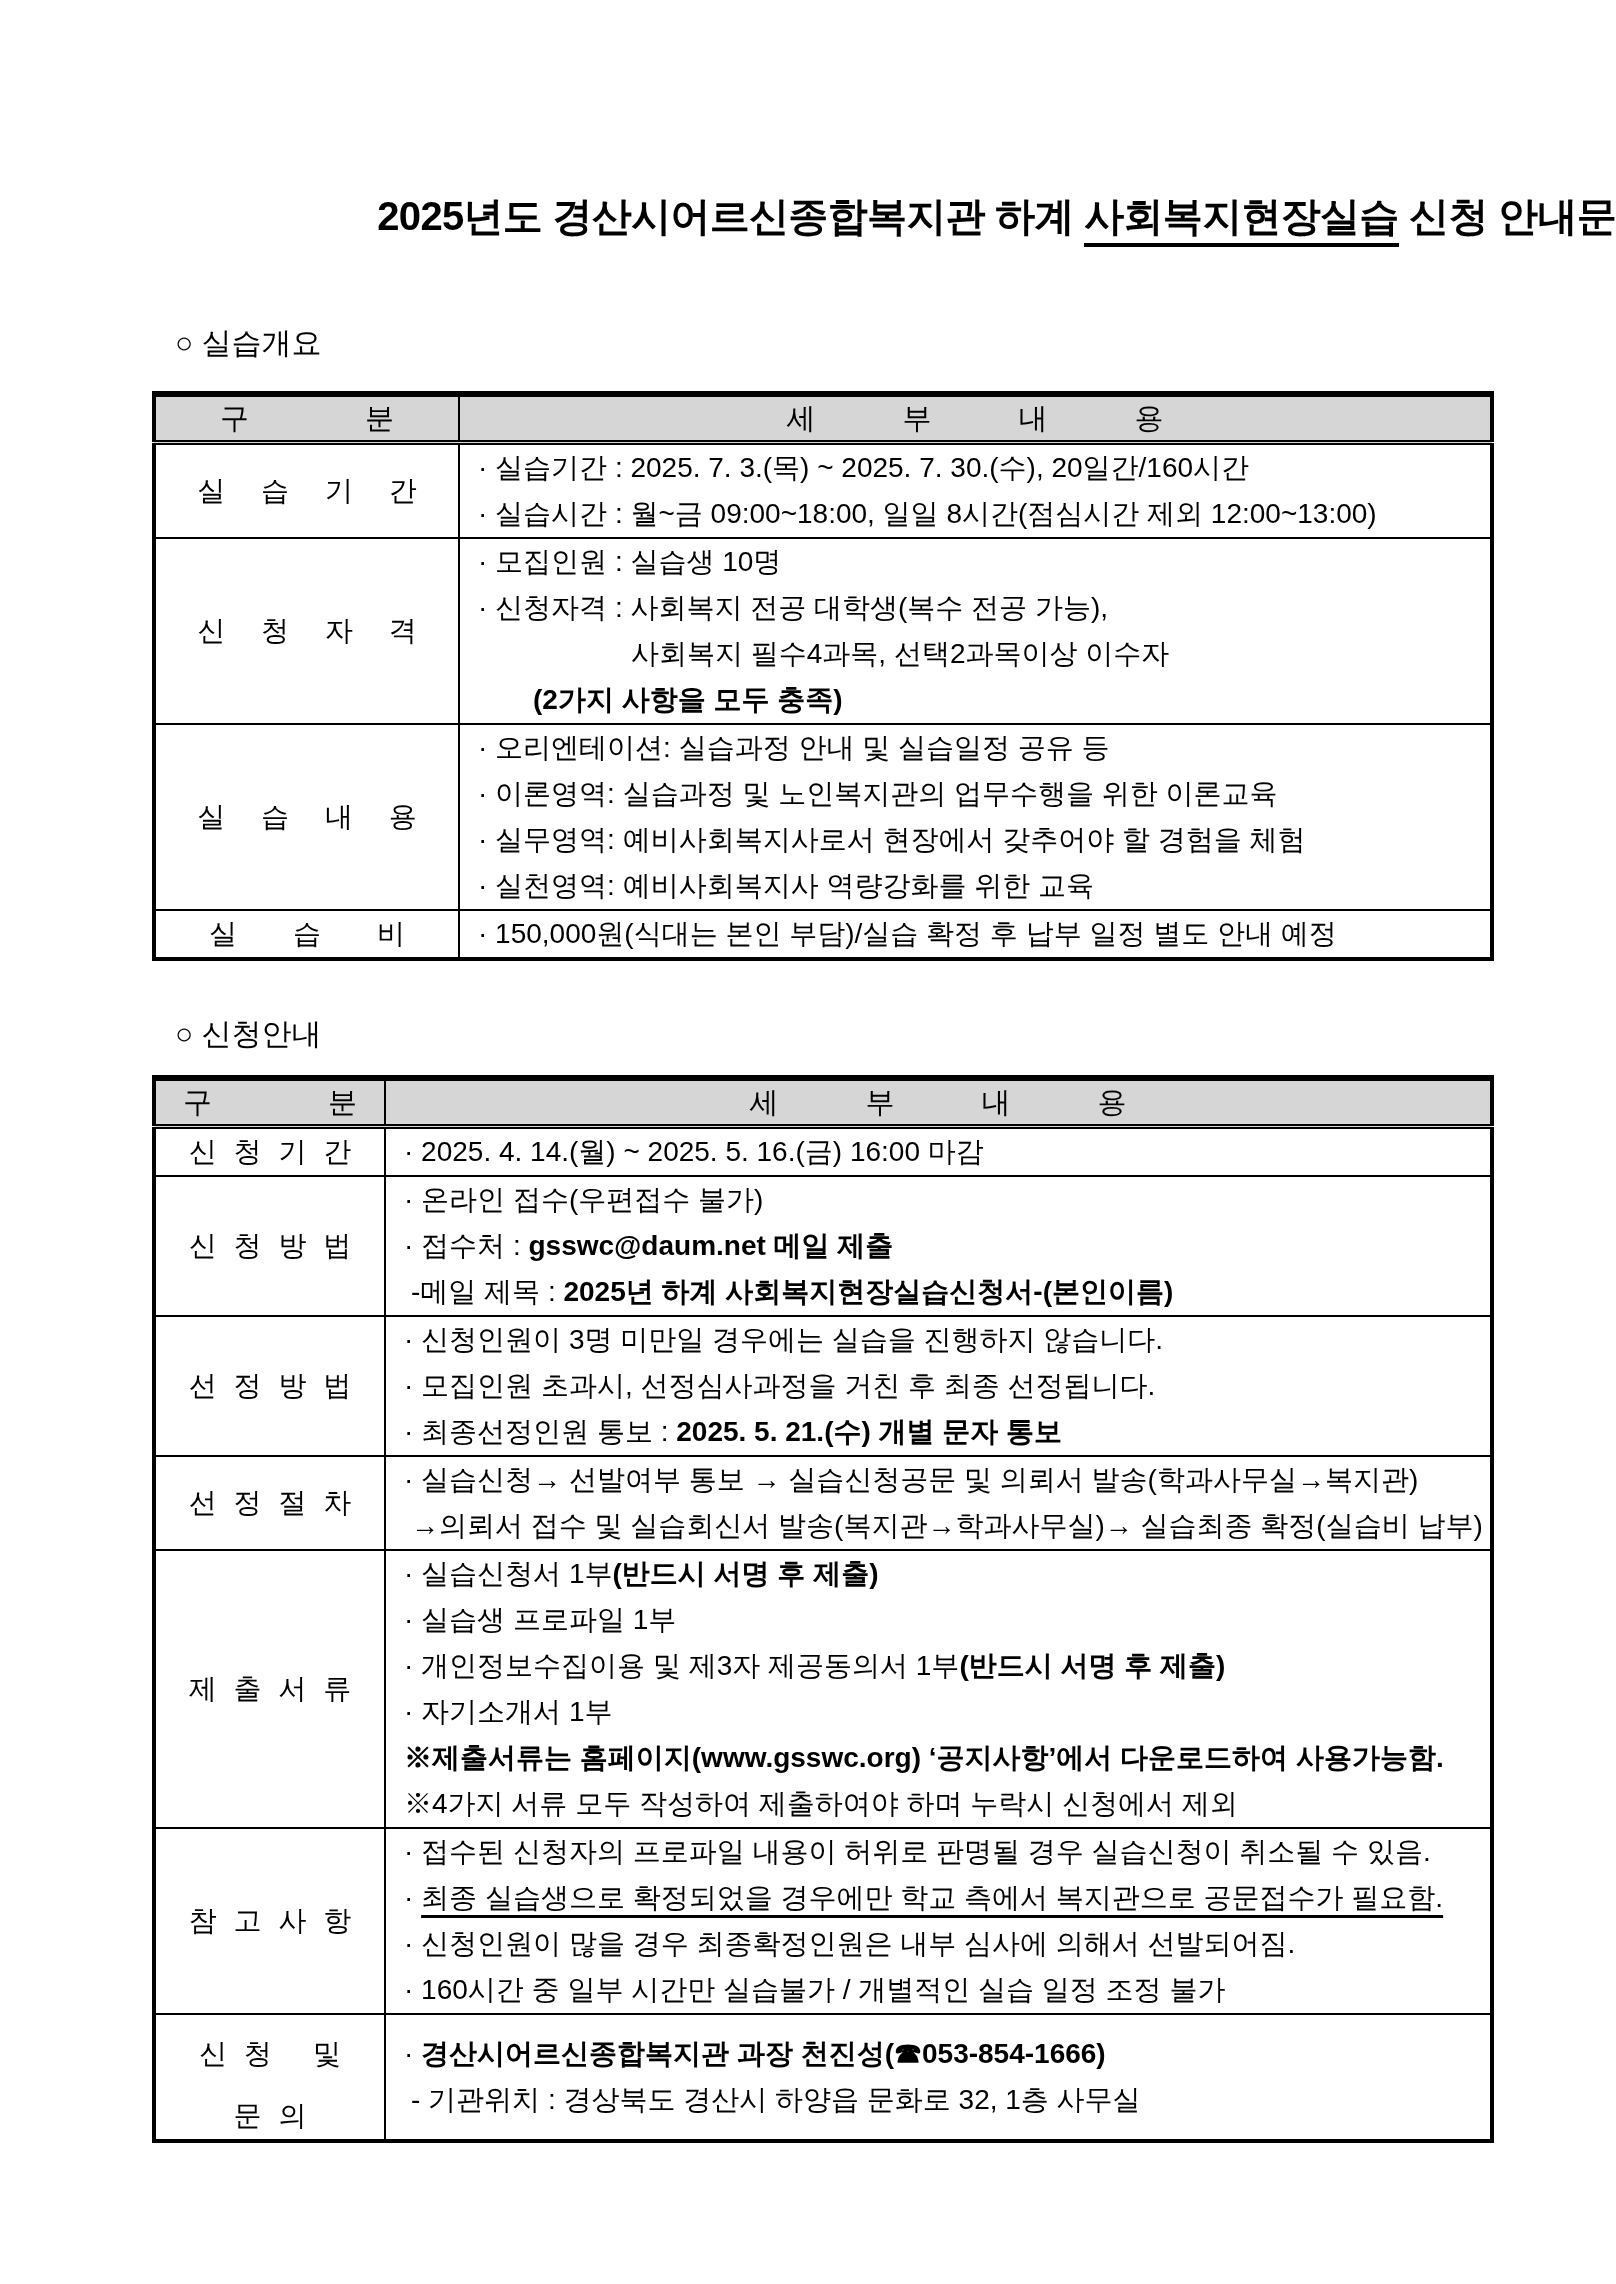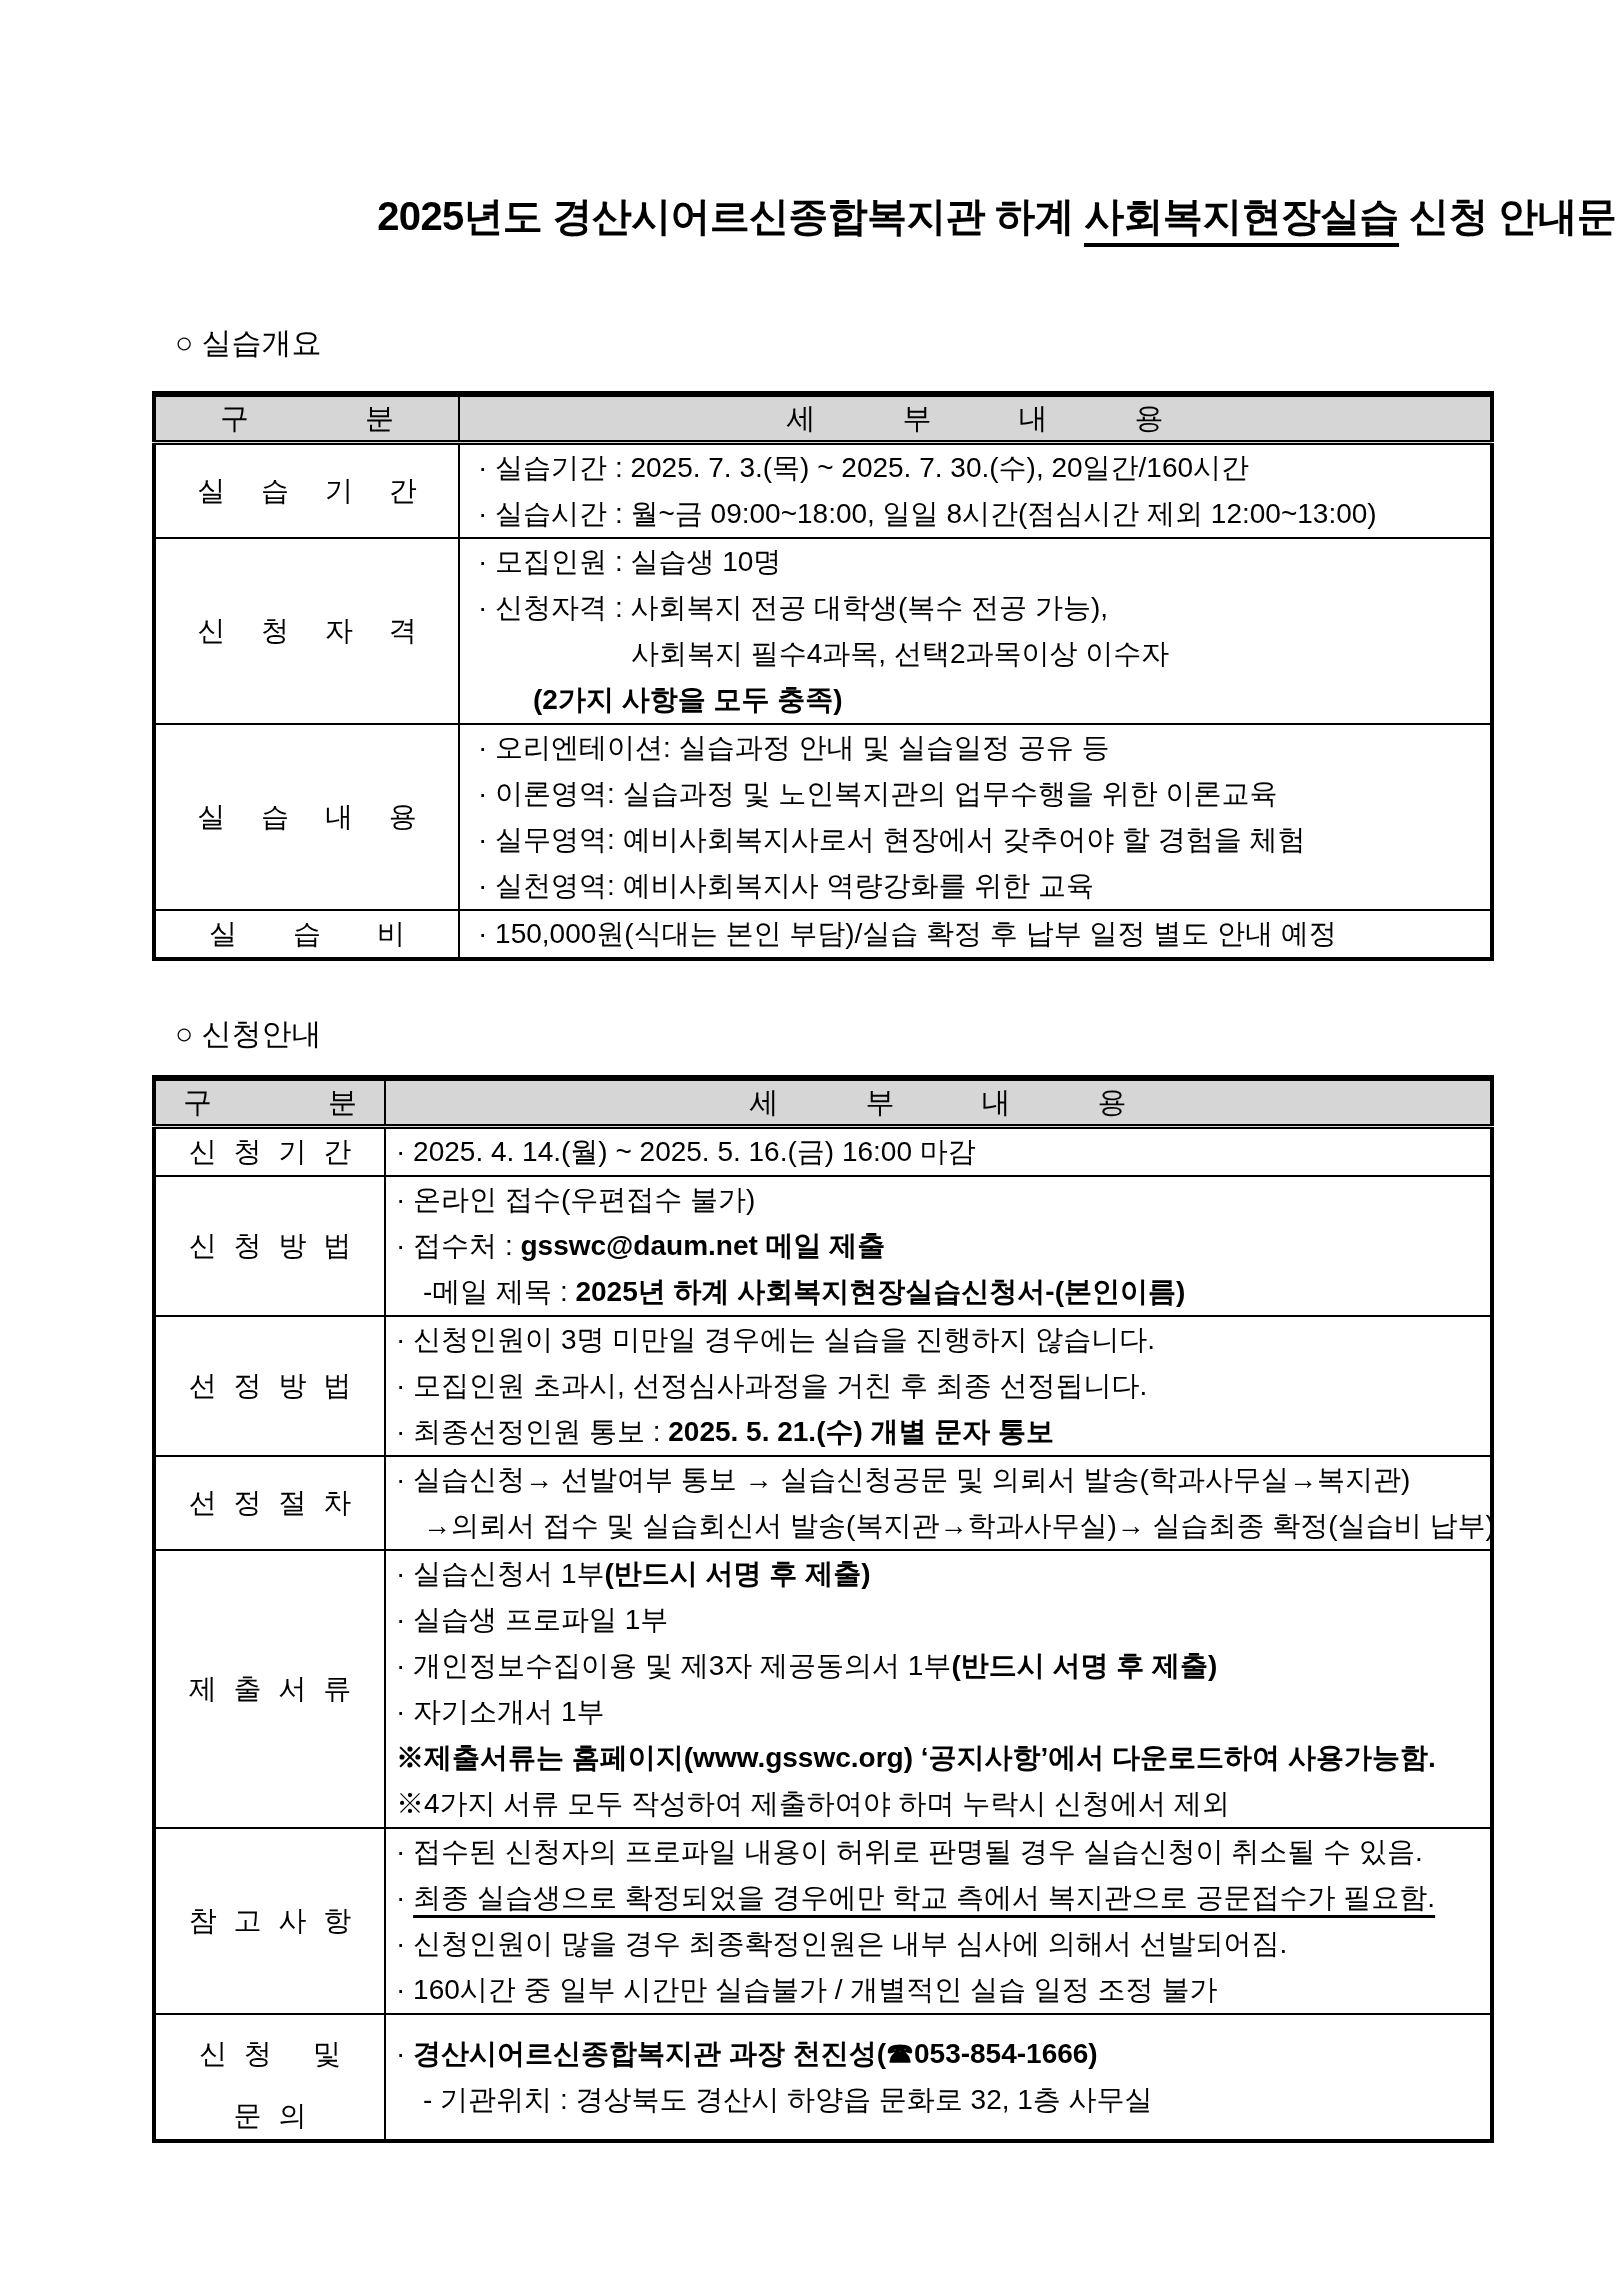--- a/index.html
+++ b/index.html
@@ -70,22 +70,22 @@
   }
   .t1 td.lbl{letter-spacing:0.5em; text-indent:0.5em;}
   .t2 td.lbl{letter-spacing:0.6em; text-indent:0.6em;}
   td.cnt{border-left-width:1.3px;}
   .ln{
     line-height:46px;
     font-size:28px;
     white-space:nowrap;
     padding-left:18px;
   }
-  .t2 .ln{padding-left:10px;}
-  .t2 .ln.i1{padding-left:25px;margin-left:12px;}
+  .t2 .ln{padding-left:18px;}
+  .t2 .ln.i1{padding-left:25px;}
   .t1 .ln.i2{padding-left:171px;}
   .t1 .ln.i2b{padding-left:73px;}
   .b{font-weight:bold;}
   .u{
     text-decoration:underline;
     text-decoration-thickness:2.6px;
     text-underline-offset:7.8px;
   }
   .lbl-line{line-height:46px;margin-top:16px;}
 </style>

